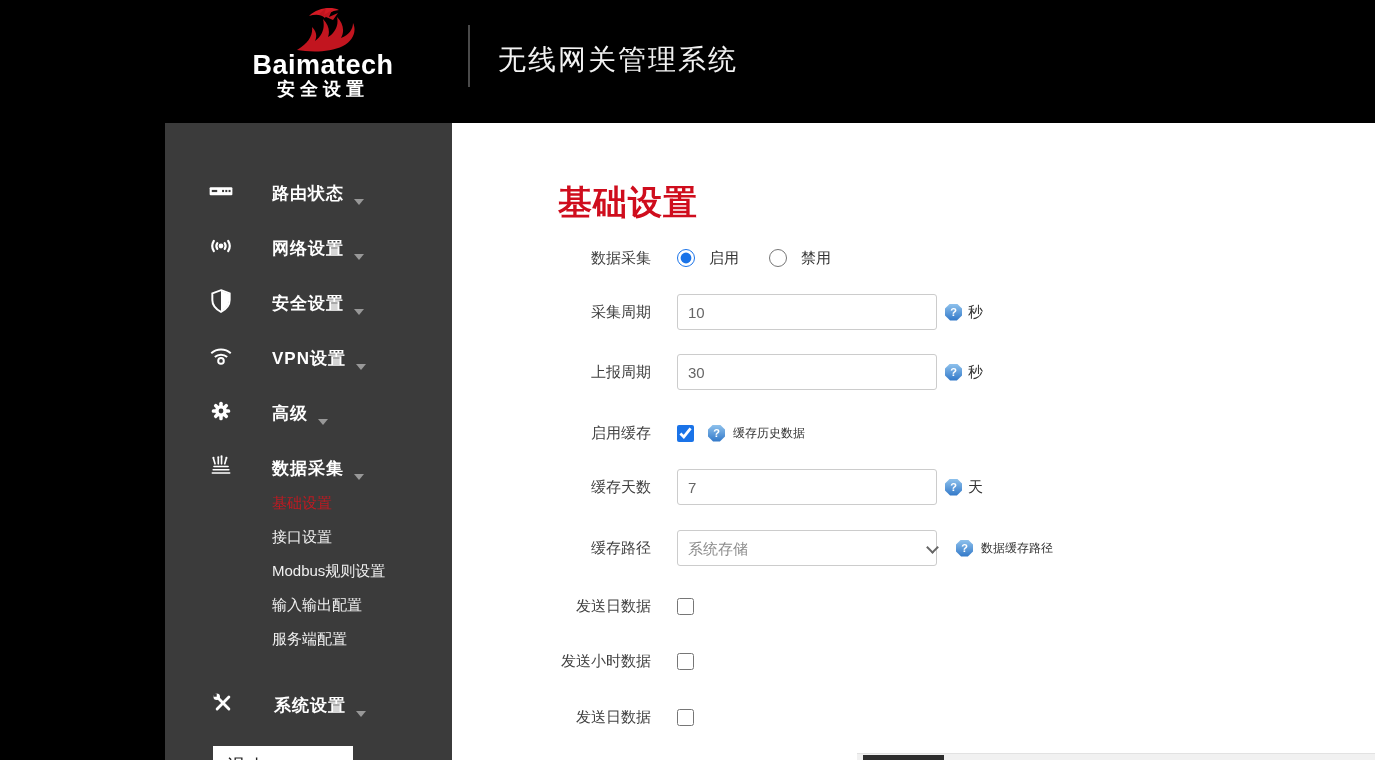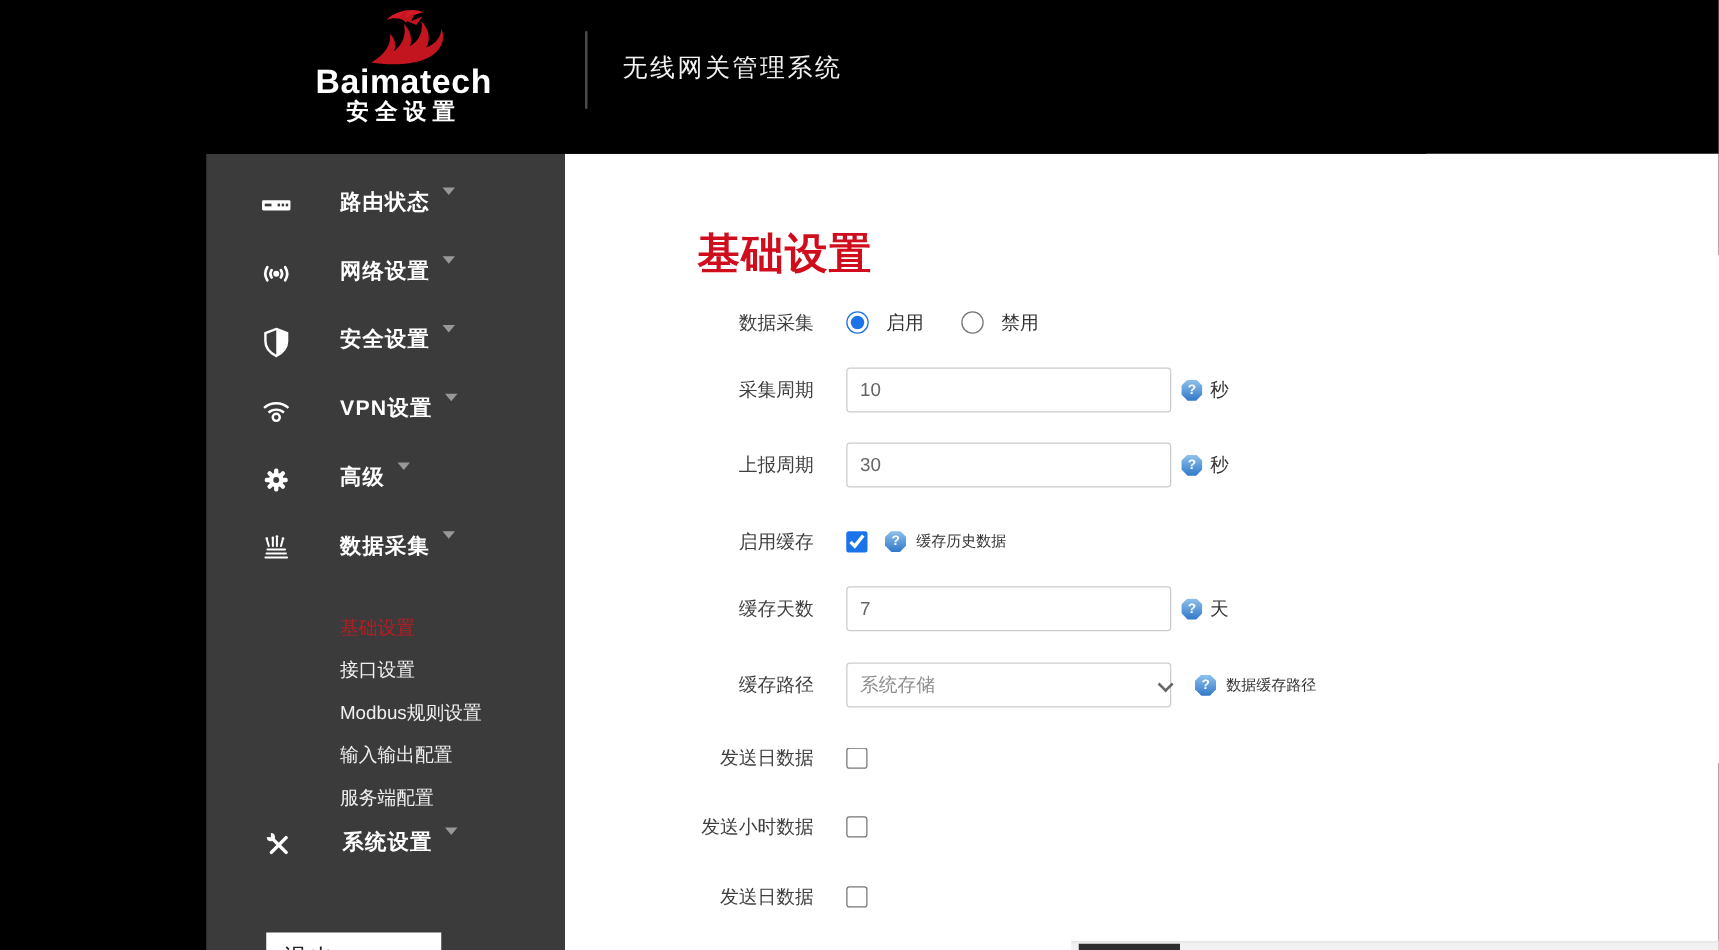--- a/index.html
+++ b/index.html
@@ -6,25 +6,25 @@
   html,body { width:1375px; height:760px; overflow:hidden; }
   body { font-family:"Liberation Sans","DejaVu Sans",sans-serif; background:#000; position:relative; }
 
   
   .header { position:absolute; left:0; top:0; width:1141px; height:123px; background:#000; z-index:3; }
   .logo-block { position:absolute; left:243px; top:6px; width:160px; text-align:center; }
   .logo-horse { display:block; margin:0 auto; }
   .brand-en { color:#fff; font-size:27px; font-weight:bold; letter-spacing:0.5px; line-height:26px; }
   .brand-cn { color:#fff; font-size:18px; font-weight:bold; letter-spacing:5px; line-height:22px; }
   .header-divider { position:absolute; left:468px; top:25px; width:2px; height:62px; background:#4a4a4a; }
-  .sys-title { position:absolute; left:498px; top:41px; color:#f2f2f2; font-size:20px; font-weight:500; letter-spacing:2px; }
+  .sys-title { position:absolute; left:498px; top:41px; color:#f2f2f2; font-size:28px; font-weight:500; letter-spacing:2px; }
 
   
   .sidebar { position:absolute; left:165px; top:123px; width:287px; height:637px; background:#3b3b3b; z-index:2; padding-top:27px; }
-  .menu-item { height:55px; display:flex; align-items:flex-start; padding-left:42px; cursor:pointer; }
+  .menu-item { height:55px; display:flex; align-items:flex-end; padding-left:42px; cursor:pointer; }
   .menu-icon { width:28px; height:28px; flex:0 0 28px; display:flex; align-items:center; justify-content:center; }
   .menu-label { color:#fff; font-size:17px; font-weight:bold; margin-left:37px; letter-spacing:1px; }
   .caret { display:inline-block; width:0; height:0; border-left:5px solid transparent; border-right:5px solid transparent; border-top:6px solid #989898; margin-left:10px; }
   .submenu { padding:6px 0 0 107px; }
   .submenu-item { height:34px; line-height:34px; color:#f0f0f0; font-size:15px; cursor:pointer; }
   .submenu-item.active { color:#bf1a22; }
   .menu-item.sys { margin-top:6px;padding-left:44px; }
   .logout-btn { position:absolute; left:48px; top:623px; width:140px; height:40px; background:#fff; color:#222; font-size:19px; padding:8px 0 0 14px; letter-spacing:2px; cursor:pointer; }
 
   

